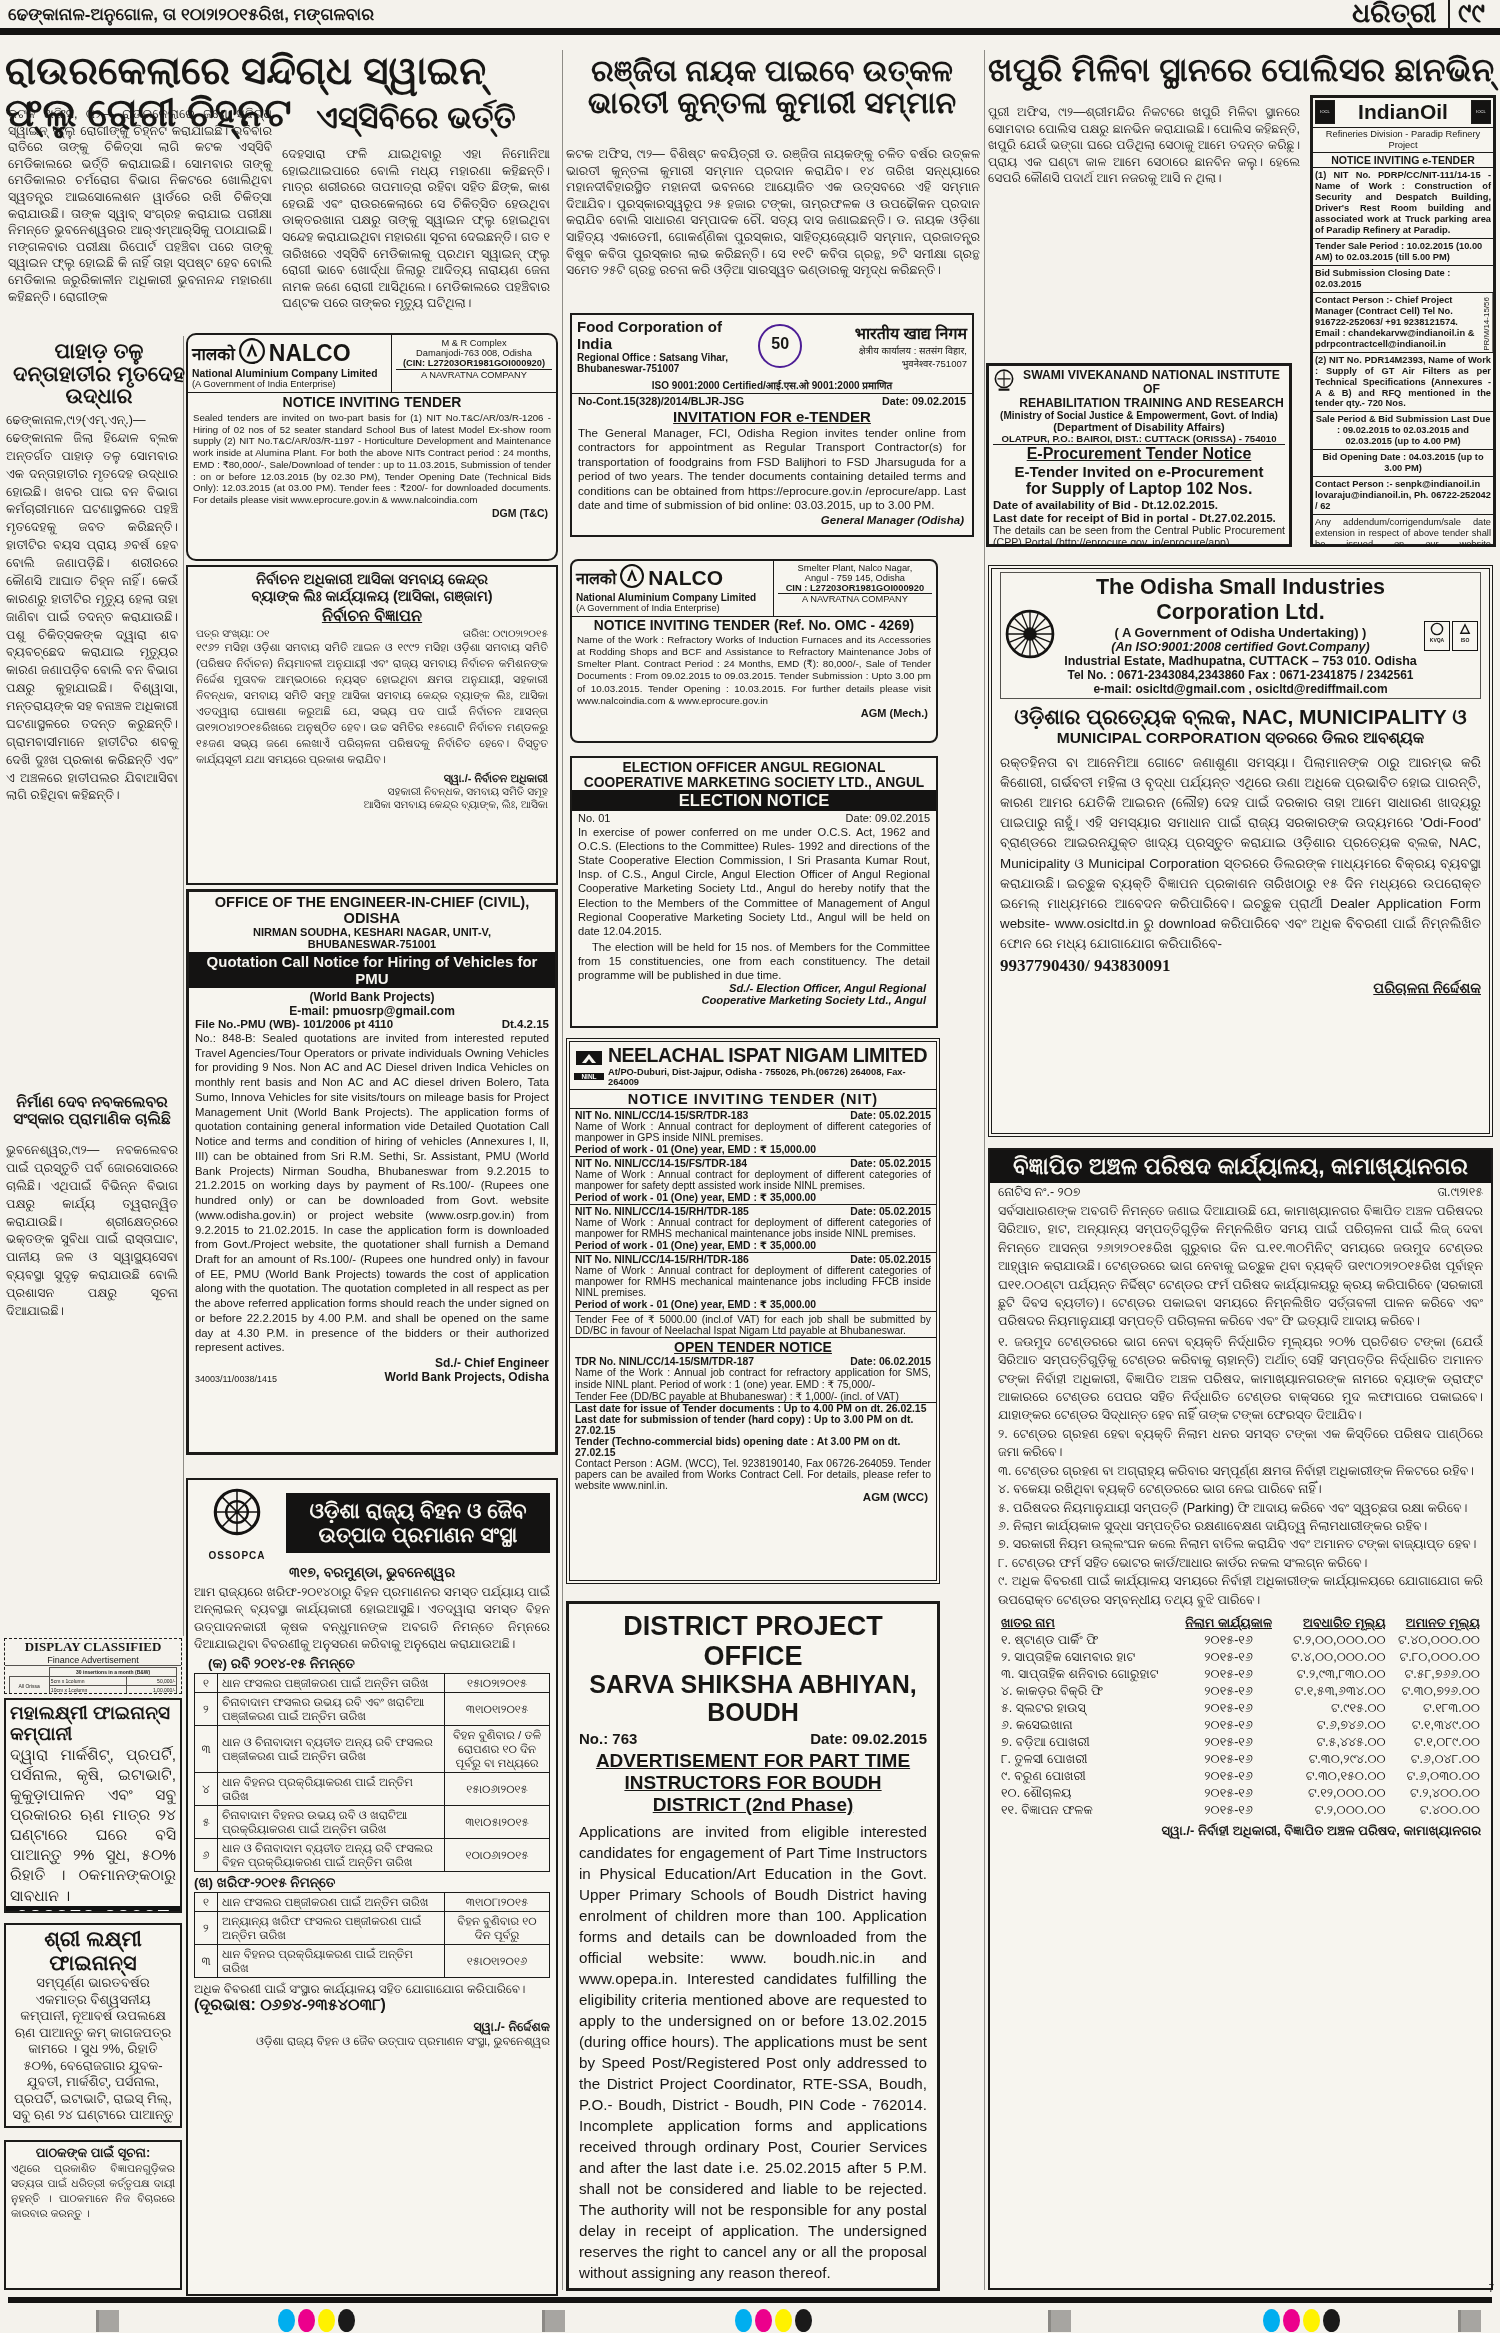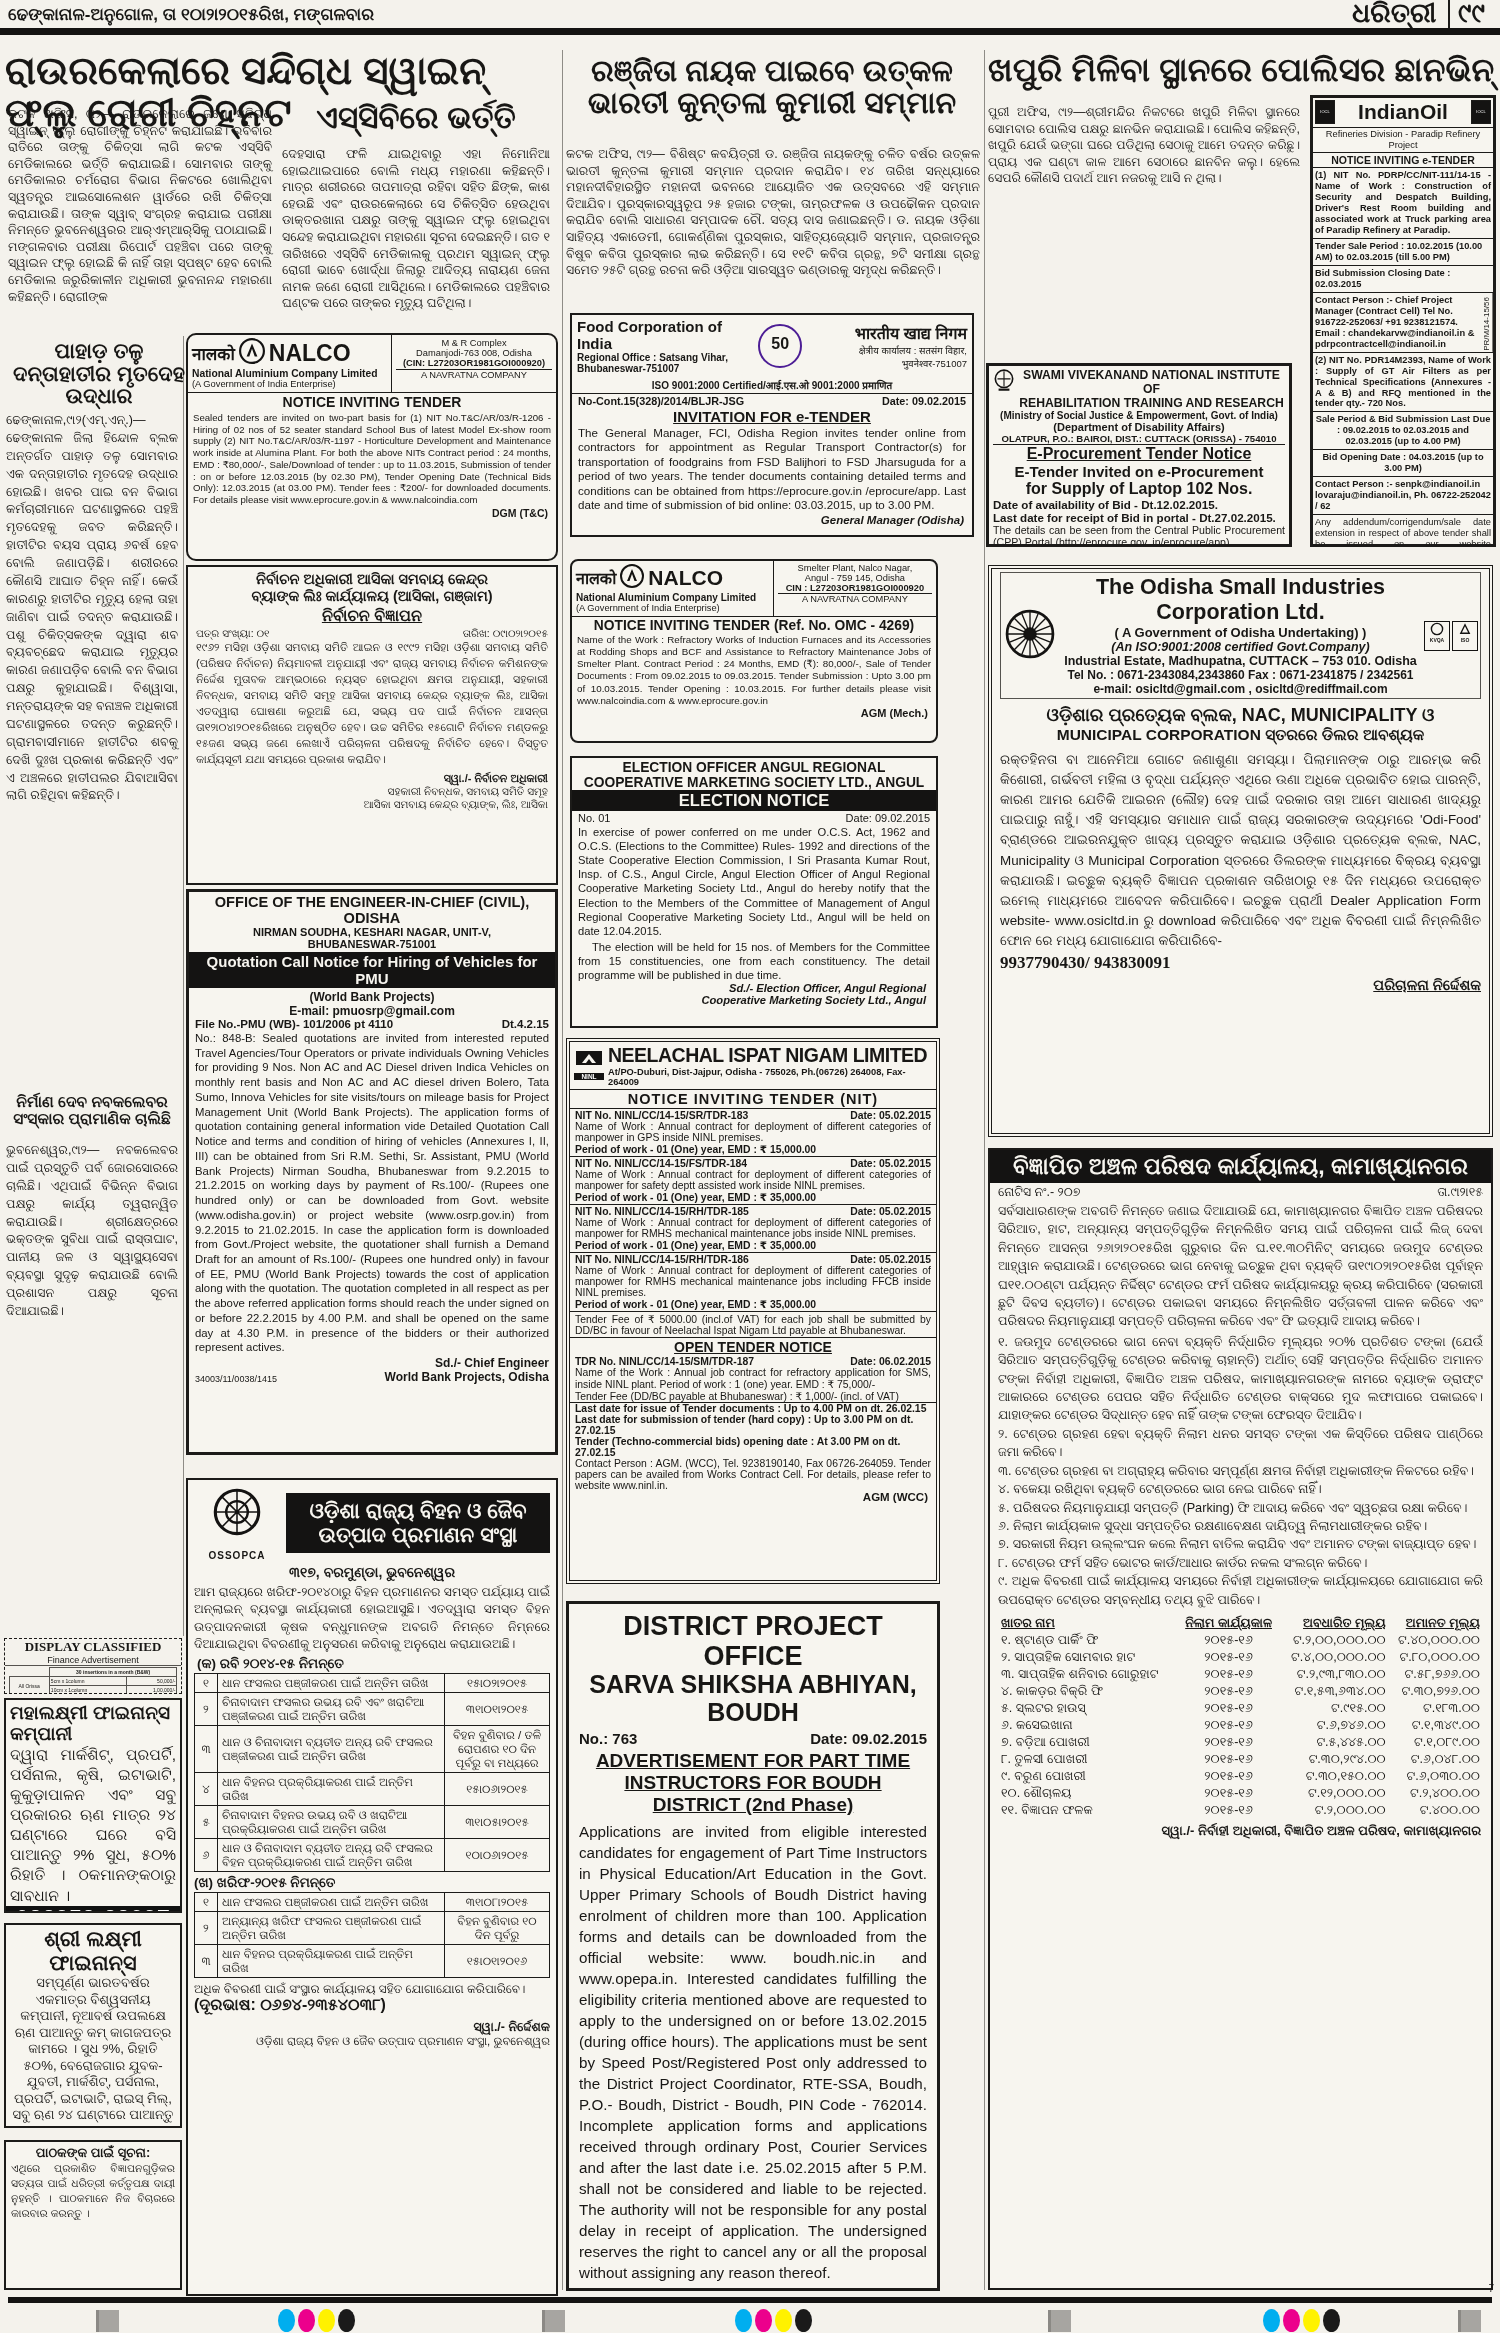--- a/index.html
+++ b/index.html
@@ -150,21 +150,21 @@
             </svg></span>
         <div class="b" style="font-size:10px;letter-spacing:1px;">OSSOPCA</div>
       </div>
       <div class="bar" style="flex:1;padding:6px 2px;">
         <div style="font-size:21px;">ଓଡ଼ିଶା ରାଜ୍ୟ ବିହନ ଓ ଜୈବ</div>
         <div style="font-size:21px;">ଉତ୍ପାଦ ପ୍ରମାଣନ ସଂସ୍ଥା</div>
       </div>
     </div>
     <div class="c b" style="font-size:14px;margin:3px 0;">୩୧୭, ବରମୁଣ୍ଡା, ଭୁବନେଶ୍ୱର</div>
     <div class="j" style="font-size:12.4px;line-height:1.4;">ଆମ ରାଜ୍ୟରେ ଖରିଫ-୨୦୧୪ଠାରୁ ବିହନ ପ୍ରମାଣନର ସମସ୍ତ ପର୍ଯ୍ୟାୟ ପାଇଁ ଅନ୍‌ଲାଇନ୍ ବ୍ୟବସ୍ଥା କାର୍ଯ୍ୟକାରୀ ହୋଇଆସୁଛି। ଏତଦ୍ୱାରା ସମସ୍ତ ବିହନ ଉତ୍ପାଦନକାରୀ କୃଷକ ବନ୍ଧୁମାନଙ୍କ ଅବଗତି ନିମନ୍ତେ ନିମ୍ନରେ ଦିଆଯାଇଥିବା ବିବରଣୀକୁ ଅନୁସରଣ କରିବାକୁ ଅନୁରୋଧ କରାଯାଉଅଛି।</div>
-    <div class="b" style="font-size:13.5px;margin:3px 3px 1px;">(କ) ରବି ୨୦୧୪-୧୫ ନିମନ୍ତେ</div>
+    <div class="b" style="font-size:13.5px;margin:3px 14px 1px;">(କ) ରବି ୨୦୧୪-୧୫ ନିମନ୍ତେ</div>
     <table class="tb" style="width:100%;font-size:11.6px;">
       <tbody>
           <tr>
             <td style="width:14px;" class="c">୧</td>
             <td>ଧାନ ଫସଲର ପଞ୍ଜୀକରଣ ପାଇଁ ଅନ୍ତିମ ତାରିଖ</td>
             <td style="width:96px;" class="c">୧୫ା୦୨ା୨୦୧୫</td>
           </tr>
       <tr>
             <td class="c">୨</td>
             <td>ଚିନାବାଦାମ ଫସଲର ଉଭୟ ରବି ଏବଂ ଖରାଟିଆ ପଞ୍ଜୀକରଣ ପାଇଁ ଅନ୍ତିମ ତାରିଖ</td>
@@ -404,21 +404,21 @@
       </div>
       <span class="flex" style="gap:2px;">
         <span style="width:24px;height:28px;border:1px solid #141312;font-size:5px;text-align:center;"><svg width="14" height="14" viewBox="0 0 10 10">
               <circle cx="5" cy="5" r="4" fill="none" stroke="#141312"></circle>
             </svg><span style="display:block;font-weight:700;">KVQA</span></span>
         <span style="width:24px;height:28px;border:1px solid #141312;font-size:5px;text-align:center;"><svg width="14" height="14" viewBox="0 0 10 10">
               <path d="M2 8 L5 2 L8 8 Z" fill="none" stroke="#141312"></path>
             </svg><span style="display:block;font-weight:700;">ISO</span></span>
       </span>
     </div>
-    <div class="c b" style="font-size:18px;margin-top:6px;">ଓଡ଼ିଶାର ପ୍ରତ୍ୟେକ ବ୍ଲକ, NAC, MUNICIPALITY ଓ</div>
+    <div class="c b" style="font-size:21px;margin-top:6px;">ଓଡ଼ିଶାର ପ୍ରତ୍ୟେକ ବ୍ଲକ, NAC, MUNICIPALITY ଓ</div>
     <div class="c b" style="font-size:15.5px;">MUNICIPAL CORPORATION ସ୍ତରରେ ଡିଲର ଆବଶ୍ୟକ</div>
     <div class="j" style="font-size:13.4px;line-height:1.5;margin-top:6px;">ରକ୍ତହିନତା ବା ଆନେମିଆ ଗୋଟେ ଜଣାଶୁଣା ସମସ୍ୟା। ପିଲାମାନଙ୍କ ଠାରୁ ଆରମ୍ଭ କରି କିଶୋରୀ, ଗର୍ଭବତୀ ମହିଳା ଓ ବୃଦ୍ଧା ପର୍ଯ୍ୟନ୍ତ ଏଥିରେ ଉଣା ଅଧିକେ ପ୍ରଭାବିତ ହୋଇ ପାରନ୍ତି, କାରଣ ଆମର ଯେତିକି ଆଇରନ (ଲୌହ) ଦେହ ପାଇଁ ଦରକାର ତାହା ଆମେ ସାଧାରଣ ଖାଦ୍ୟରୁ ପାଇପାରୁ ନାହୁଁ। ଏହି ସମସ୍ୟାର ସମାଧାନ ପାଇଁ ରାଜ୍ୟ ସରକାରଙ୍କ ଉଦ୍ୟମରେ 'Odi-Food' ବ୍ରାଣ୍ଡରେ ଆଇରନଯୁକ୍ତ ଖାଦ୍ୟ ପ୍ରସ୍ତୁତ କରାଯାଇ ଓଡ଼ିଶାର ପ୍ରତ୍ୟେକ ବ୍ଲକ, NAC, Municipality ଓ Municipal Corporation ସ୍ତରରେ ଡିଲରଙ୍କ ମାଧ୍ୟମରେ ବିକ୍ରୟ ବ୍ୟବସ୍ଥା କରାଯାଉଛି। ଇଚ୍ଛୁକ ବ୍ୟକ୍ତି ବିଜ୍ଞାପନ ପ୍ରକାଶନ ତାରିଖଠାରୁ ୧୫ ଦିନ ମଧ୍ୟରେ ଉପରୋକ୍ତ ଇମେଲ୍ ମାଧ୍ୟମରେ ଆବେଦନ କରିପାରିବେ। ଇଚ୍ଛୁକ ପ୍ରାର୍ଥୀ Dealer Application Form website- www.osicltd.in ରୁ download କରିପାରିବେ ଏବଂ ଅଧିକ ବିବରଣୀ ପାଇଁ ନିମ୍ନଲିଖିତ ଫୋନ ରେ ମଧ୍ୟ ଯୋଗାଯୋଗ କରିପାରିବେ-</div>
     <div class="b serif" style="font-size:17px;margin-top:2px;">9937790430/ 943830091</div>
     <div class="r b u" style="font-size:14.5px;margin-top:4px;">ପରିଚାଳନା ନିର୍ଦ୍ଦେଶକ</div>
   </div>
 
   <div class="abs bx" style="left:988px;top:1148px;width:505px;height:1142px;">
     <div class="bar" style="font-size:23px;padding:3px;">ବିଜ୍ଞାପିତ ଅଞ୍ଚଳ ପରିଷଦ କାର୍ଯ୍ୟାଳୟ, କାମାଖ୍ୟାନଗର</div>
     <div class="flex sb" style="font-size:12.5px;padding:2px 8px;">
       <span>ନୋଟିସ ନଂ.- ୨୦୭</span>

